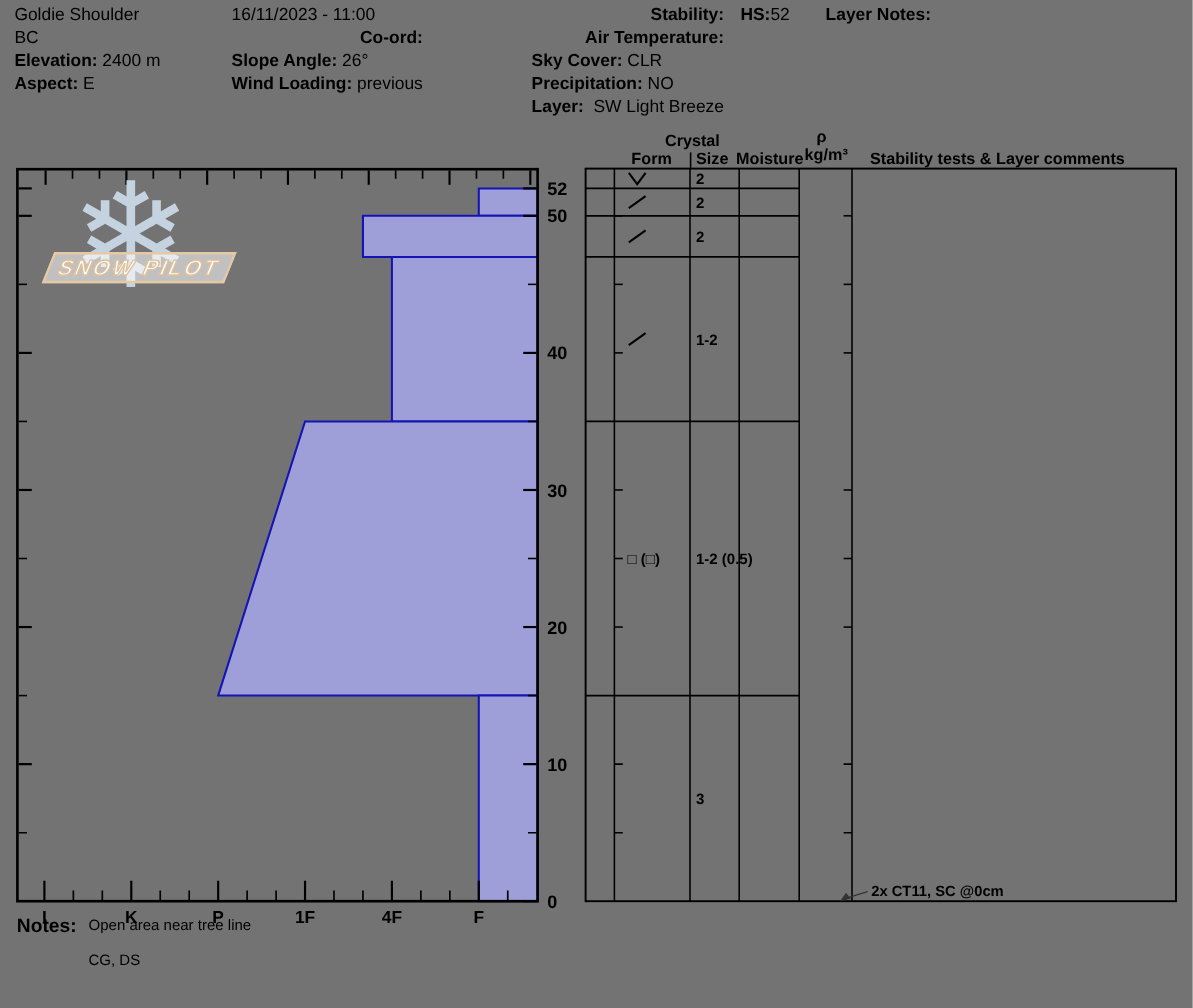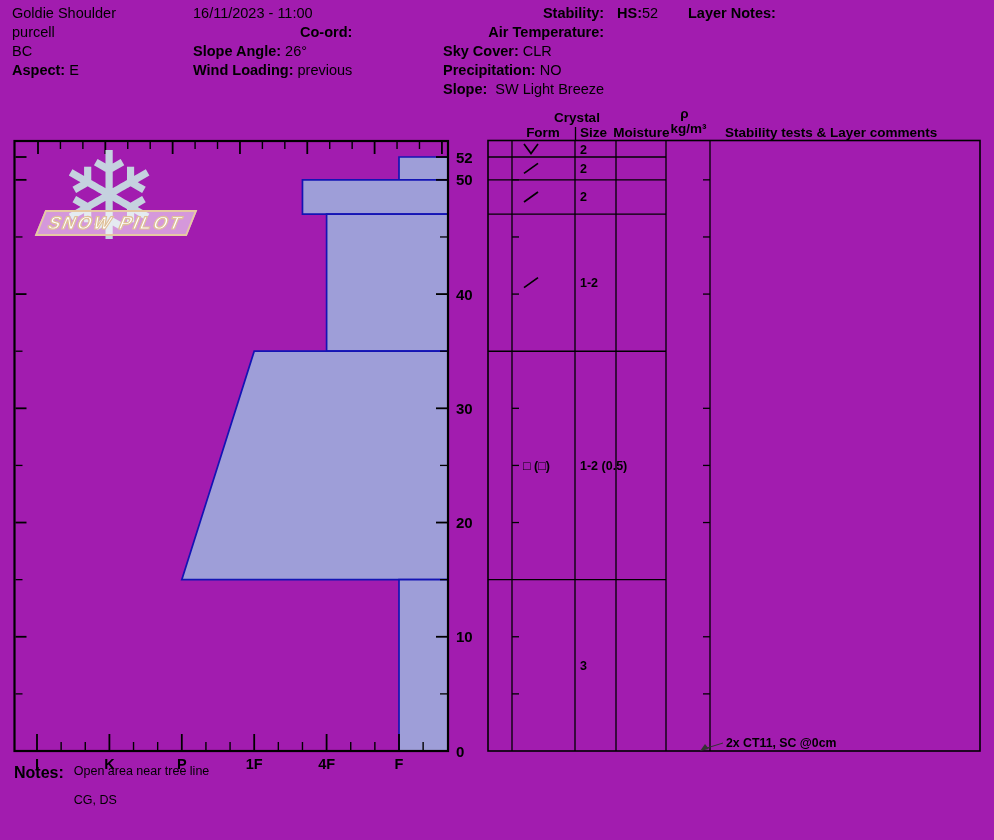--- a/index.html
+++ b/index.html
@@ -1,16 +1,16 @@
 <!DOCTYPE html>
 <html><head>
 <meta charset="utf-8">
 <style>
   html,body{margin:0;padding:0;background:#fff;}
-  .page{position:relative;width:994px;height:840px;background:#a21caf;overflow:hidden;
+  .page{position:relative;width:994px;height:840px;background:#737373;overflow:hidden;
         font-family:"Liberation Sans",sans-serif;color:#000;}
   .hline{line-height:19px;font-size:14.5px;white-space:nowrap;}
   .b{font-weight:bold;text-align:right;}
   .col{position:absolute;top:4px;}
   .col1{left:12px;}
   .col2{left:193px;}
   .col3{left:443px;}
   .hsblk{position:absolute;left:617px;top:4px;}
   .lnblk{position:absolute;left:688px;top:4px;}
   .specsmall{font-size:11.5px;font-weight:normal;}
@@ -29,38 +29,38 @@
   .notes-body{display:inline-block;margin-left:10px;font-size:12.5px;}
   .notes-line2{margin-top:15px;}
 </style>
 </head>
 <body>
 
 <div class="page">
 
   <div class="col col1">
     <div class="hline">Goldie Shoulder</div>
-    <div class="hline">purcell</div>
     <div class="hline">BC</div>
+    <div class="hline"><span class="b lblgap">Elevation:</span><span>2400 m</span></div>
     <div class="hline"><span class="b lblgap">Aspect:</span><span>E</span></div>
   </div>
 
   <div class="col col2">
     <div class="hline">16/11/2023 - 11:00</div>
     <div class="hline b">Co-ord:</div>
     <div class="hline"><span class="b lblgap">Slope Angle:</span><span>26°</span></div>
     <div class="hline"><span class="b lblgap">Wind Loading:</span><span>previous</span></div>
   </div>
 
   <div class="col col3">
     <div class="hline b">Stability:</div>
     <div class="hline b">Air Temperature:</div>
     <div class="hline"><span class="b lblgap">Sky Cover:</span><span>CLR</span></div>
     <div class="hline"><span class="b lblgap">Precipitation:</span><span>NO</span></div>
-    <div class="hline"><span class="b">Slope:</span><span class="gap2">SW Light Breeze</span></div>
+    <div class="hline"><span class="b">Layer:</span><span class="gap2">SW Light Breeze</span></div>
   </div>
 
   <div class="hsblk hline"><span class="b">HS:</span><span>52</span></div>
   <div class="lnblk hline b">Layer Notes:</div>
 
   <svg id="chart-svg" width="994" height="812">
       <g>
         <polygon points="448,157.00400000000002 399,157.00400000000002 399,179.85000000000002 448,179.85000000000002" fill="#9e9ed8" stroke="#1414b4" stroke-width="1.7"></polygon>
         <polygon points="448,179.85000000000002 302.4666666666667,179.85000000000002 302.4666666666667,214.11900000000003 448,214.11900000000003" fill="#9e9ed8" stroke="#1414b4" stroke-width="1.7"></polygon>
         <polygon points="448,214.11900000000003 326.6,214.11900000000003 326.6,351.195 448,351.195" fill="#9e9ed8" stroke="#1414b4" stroke-width="1.7"></polygon>

